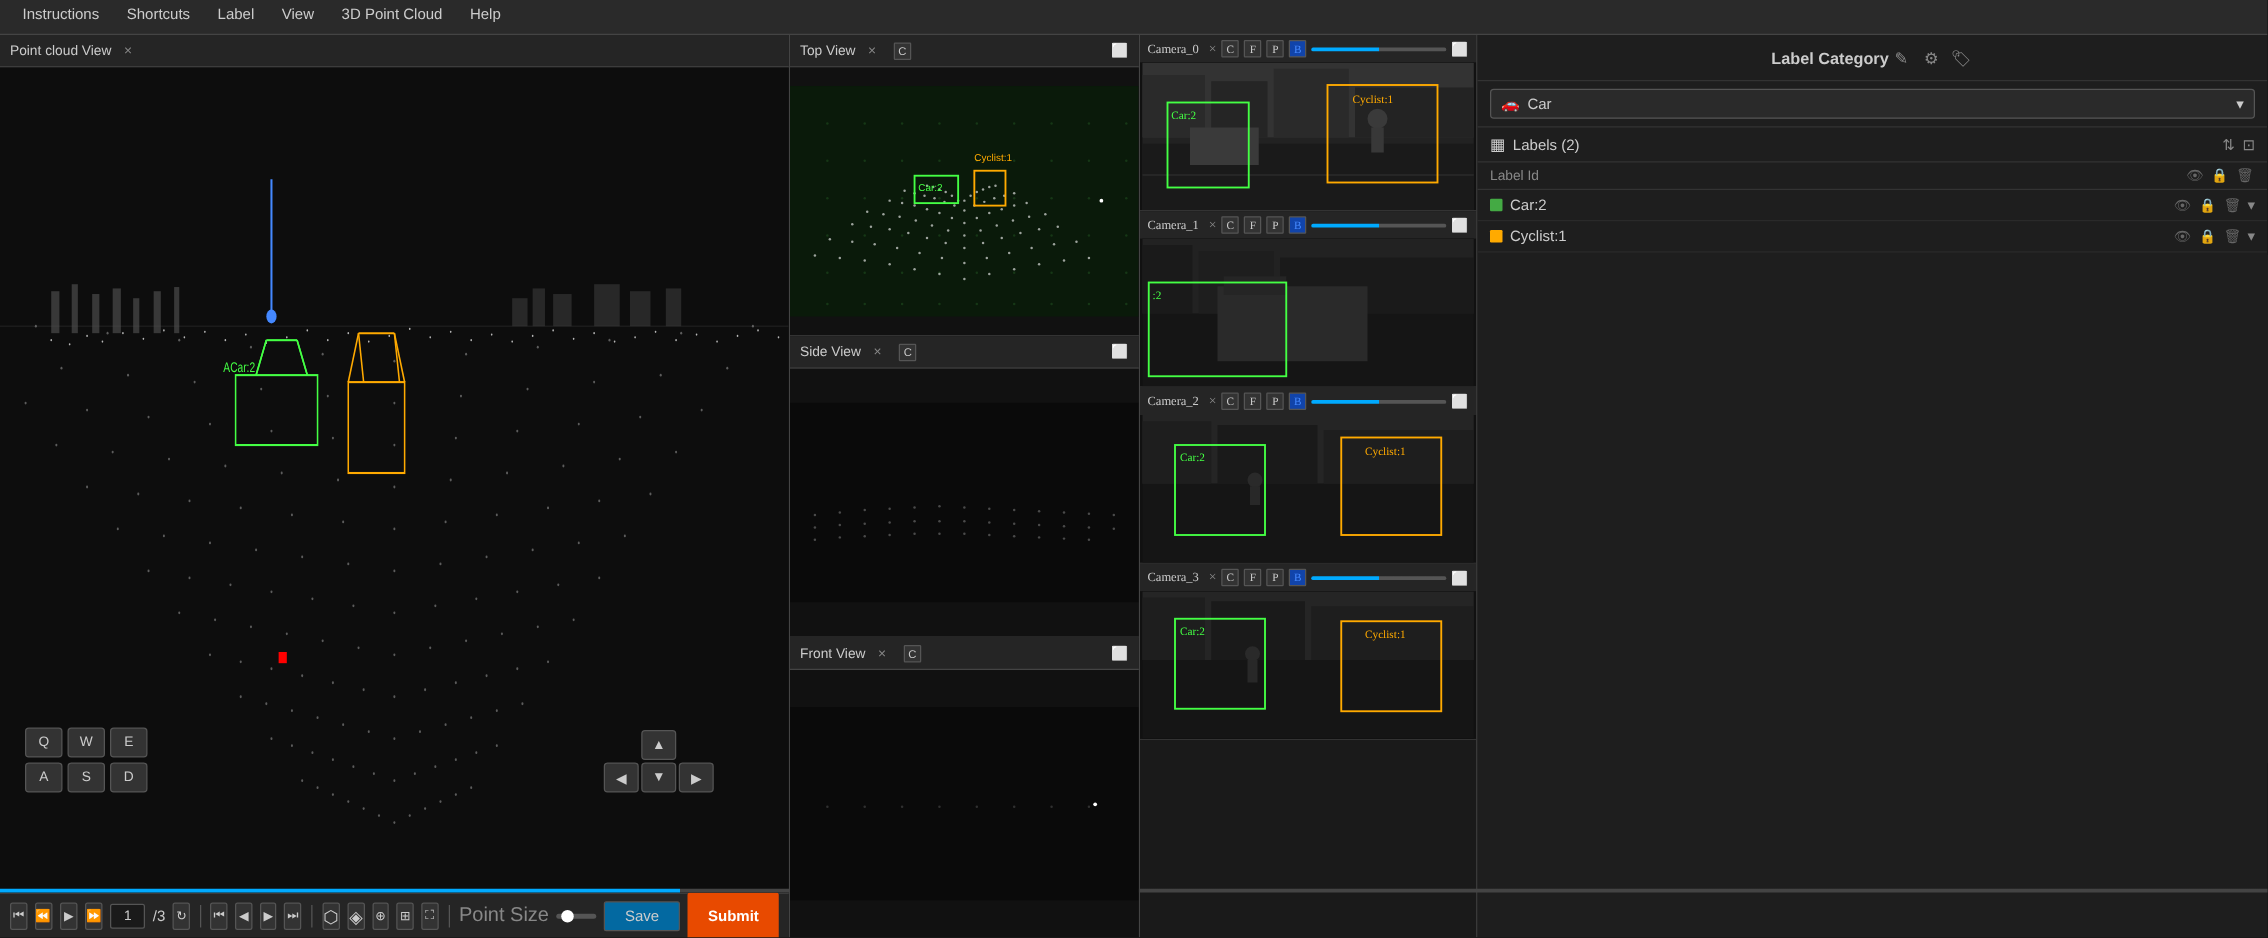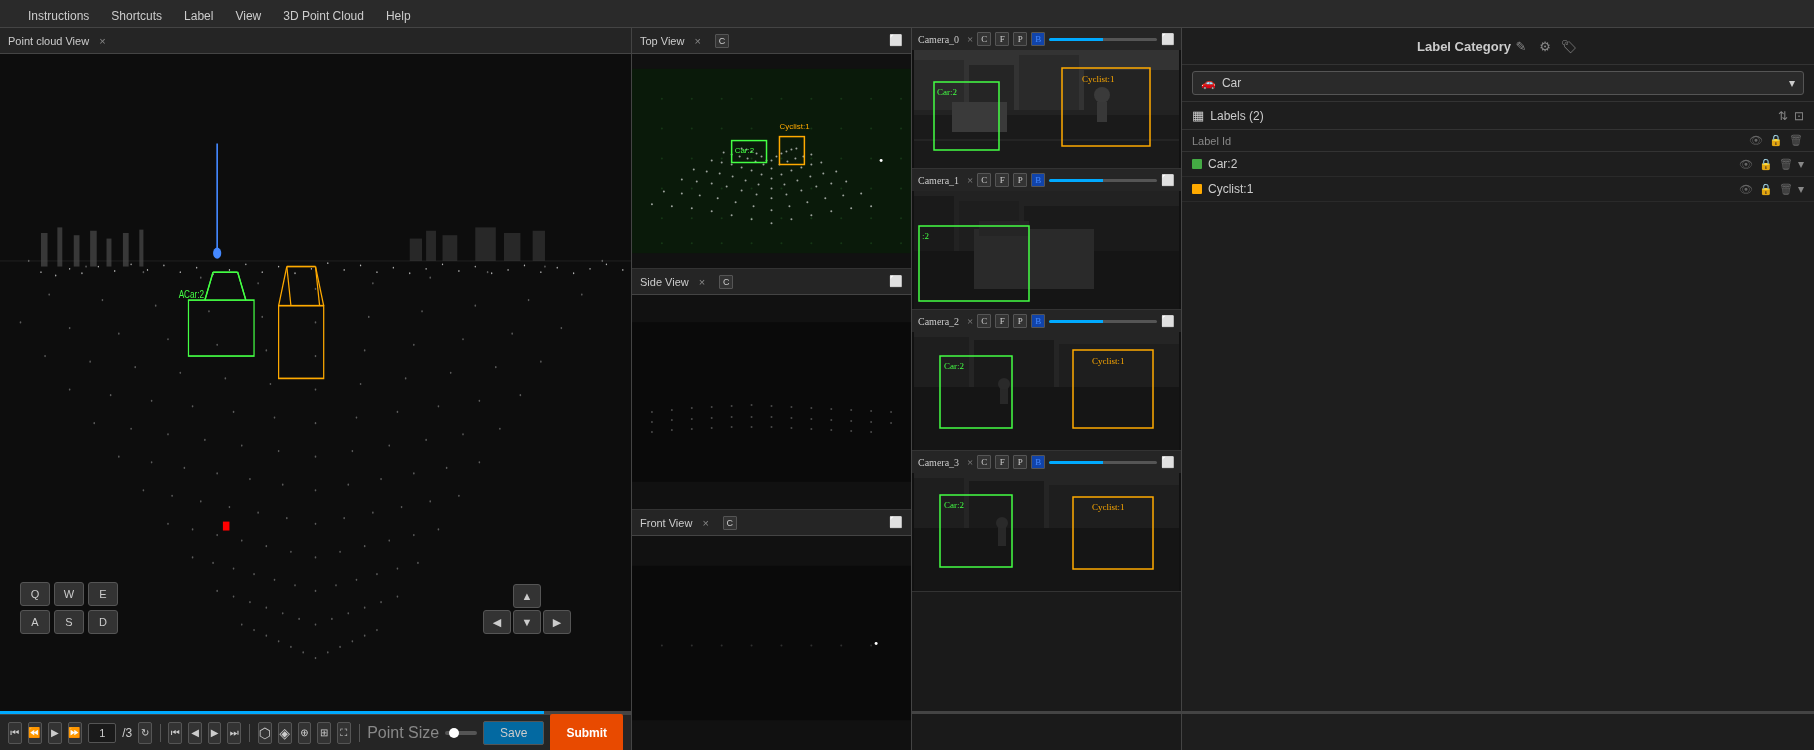--- a/index.html
+++ b/index.html
@@ -11,25 +11,25 @@
       width: 1814px;
       height: 750px;
       overflow: hidden;
       display: flex;
       flex-direction: column;
     }
 
     
     .menu-bar {
       display: flex;
-      align-items: flex-end;
+      align-items: flex-start;
       background: #2a2a2a;
       height: 28px;
       border-bottom: 1px solid #444;
-      padding: 0 18px;
+      padding: 0 8px;
       gap: 2px;
       flex-shrink: 0;
     }
     .menu-item {
       color: #ccc;
       padding: 4px 10px;
       cursor: pointer;
       font-size: 12px;
       border-radius: 2px;
     }

